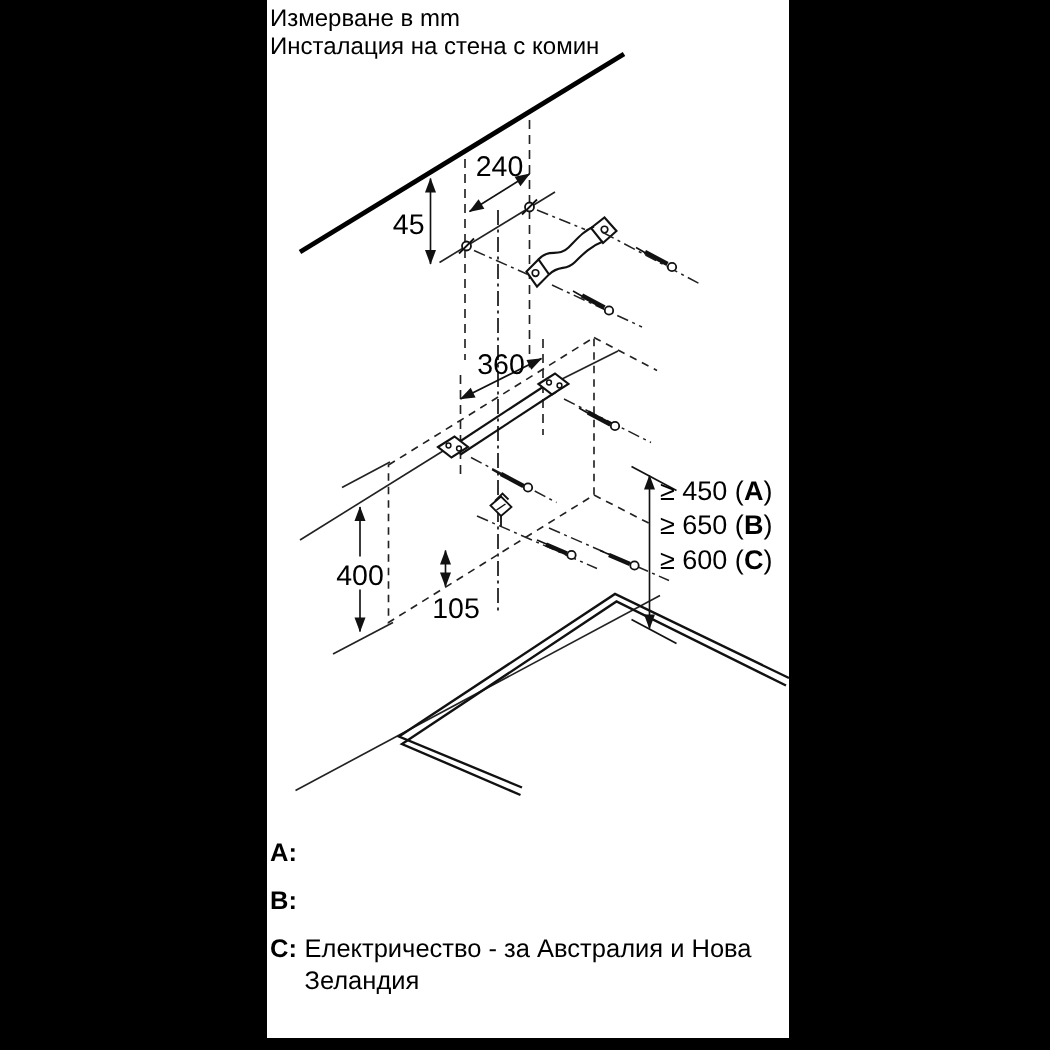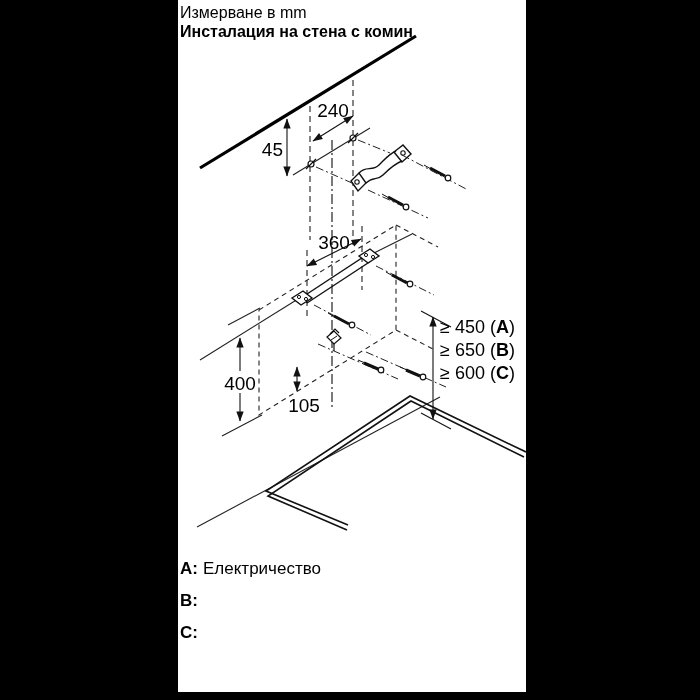--- a/index.html
+++ b/index.html
@@ -1,20 +1,20 @@
 <!DOCTYPE html>
 <html><head>
 <meta charset="utf-8">
 <style>
   html,body{margin:0;padding:0;}
   body{width:700px;height:700px;background:#000;overflow:hidden;position:relative;
        font-family:"Liberation Sans", sans-serif;-webkit-font-smoothing:antialiased;}
   .panel{position:absolute;left:178px;top:0;width:348px;height:692px;background:#fff;color:#000;}
   .titleblock{position:absolute;left:2px;top:3px;font-size:16px;line-height:19px;white-space:nowrap;}
-  .titleblock .t2{font-weight:bold;}
+  .titleblock .t2{font-weight:normal;}
   svg.diagram{position:absolute;left:0;top:0;width:348px;height:692px;display:block;}
   .legend{position:absolute;left:0;top:0;width:348px;}
   .legend-row{position:absolute;left:2px;width:328px;padding-left:23px;font-size:17px;line-height:21px;}
   .legend-label{position:absolute;left:0;top:0;font-weight:bold;}
   .row-a{top:558px;} .row-b{top:590px;} .row-c{top:622px;}
   text{font-family:"Liberation Sans", sans-serif;fill:#000;}
   .dimtxt{font-size:19px;}
   .cleartxt{font-size:18px;}
 </style>
 </head>
@@ -178,23 +178,23 @@
       <path d="M421,413 L451,429" stroke="#111" stroke-width="1.1" fill="none"></path>
       <text class="cleartxt" x="440" y="333"><tspan>≥ 450 (</tspan><tspan font-weight="bold">A</tspan><tspan>)</tspan></text>
       <text class="cleartxt" x="440" y="356"><tspan>≥ 650 (</tspan><tspan font-weight="bold">B</tspan><tspan>)</tspan></text>
       <text class="cleartxt" x="440" y="379"><tspan>≥ 600 (</tspan><tspan font-weight="bold">C</tspan><tspan>)</tspan></text>
     </g>
   </svg>
 
   <div class="legend">
     <div class="legend-row row-a">
       <span class="legend-label">A:</span>
-      <span>Електричество</span>
     </div>
     <div class="legend-row row-b">
       <span class="legend-label">B:</span>
     </div>
     <div class="legend-row row-c">
       <span class="legend-label">C:</span>
+      <span>Електричество - за Австралия и Нова Зеландия</span>
     </div>
   </div>
 
 </div>
 
 </body></html>

